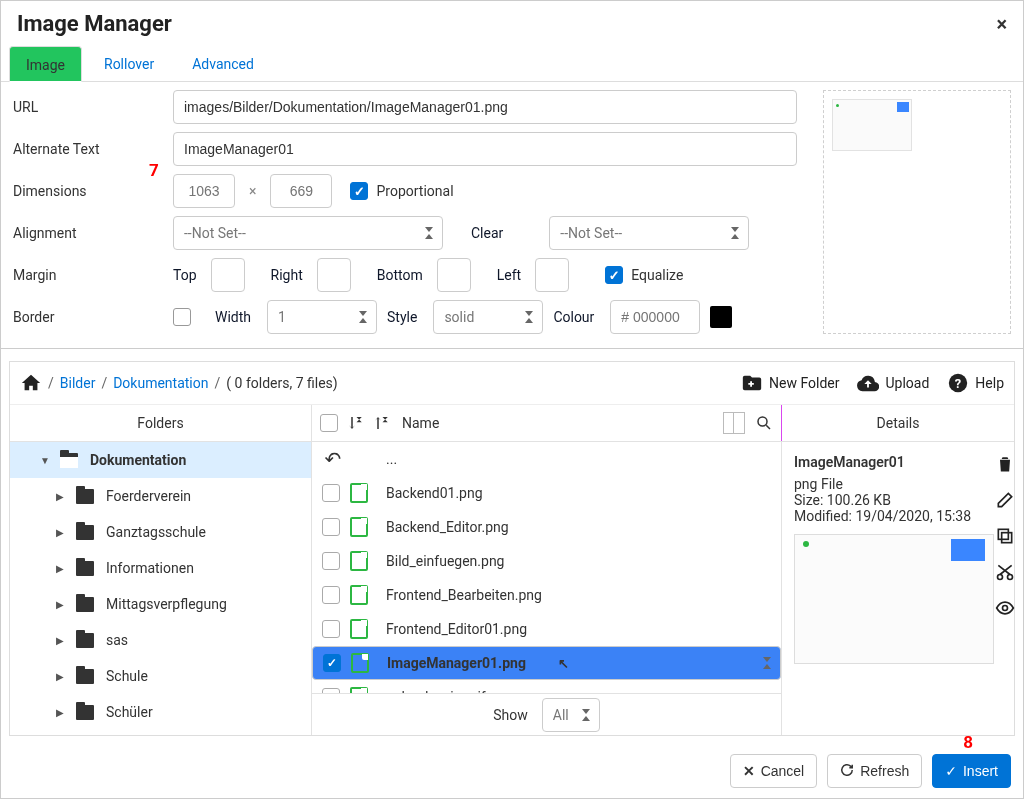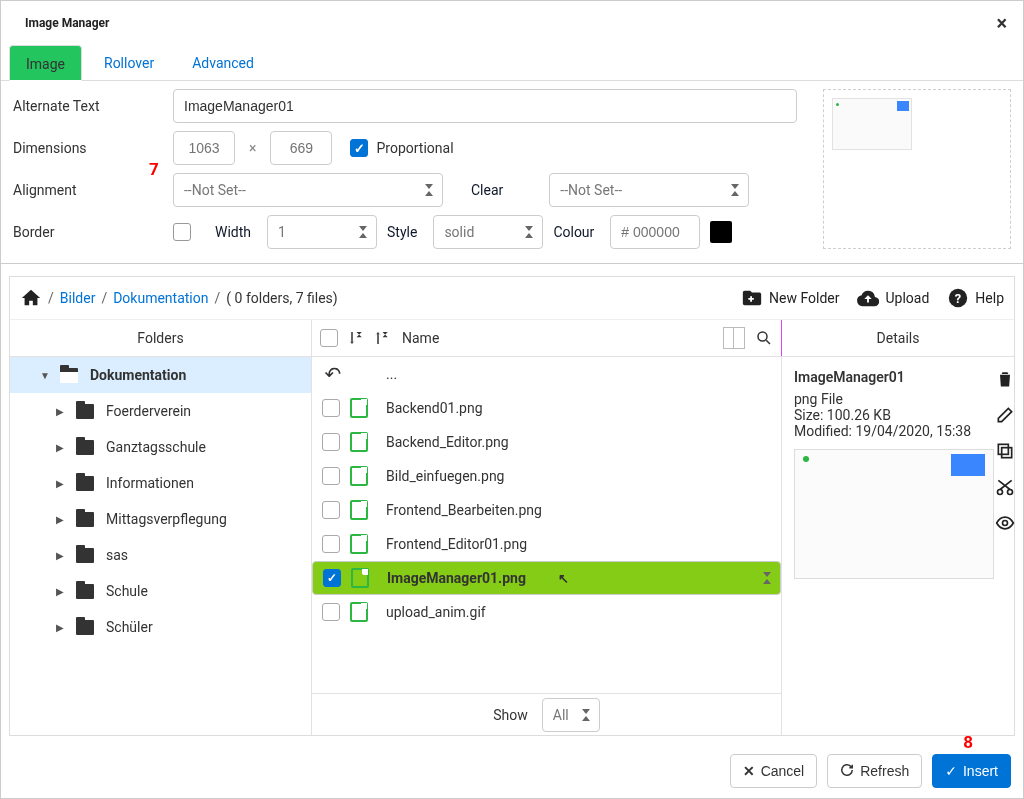--- a/index.html
+++ b/index.html
@@ -23,21 +23,21 @@
     border: 1px solid #ccc;
     display: flex;
     flex-direction: column;
   }
   .modal-header {
     display: flex;
     align-items: center;
     justify-content: space-between;
     padding: 10px 16px 4px 16px;
   }
-  .modal-title { font-size: 12px; font-weight: 700; color: #222; margin-left: 8px; }
+  .modal-title { font-size: 22px; font-weight: 700; color: #222; }
   .close-x { font-size: 20px; font-weight: 700; cursor: pointer; }
 
   .tabbar {
     display: flex;
     gap: 6px;
     padding: 0 8px;
     border-bottom: 1px solid #ddd;
     margin-top: 6px;
   }
   .tab {
@@ -234,21 +234,21 @@
   .folder-ic.open::after { content:""; position:absolute; inset:2px 0 0 0; background:#fff; border-top: 2px solid #333;}
 
   .file-list { flex:1; overflow:auto; }
   .file-row {
     display:flex; align-items:center;
     height: 34px; padding: 0 10px; gap: 8px;
     cursor:pointer;
     color:#333;
   }
   .file-row .name { margin-left: 10px; }
-  .file-row.sel { background:#84cc16; font-weight:700; }
+  .file-row.sel { background:#3b82f6; font-weight:700; }
   .file-check {
     width: 18px; height: 18px;
     border: 1px solid #aaa; border-radius: 3px;
     display:inline-flex; align-items:center; justify-content:center;
     background:#fff; color:#fff; font-size:12px;
   }
   .file-check.on { background:#0073d6; border-color:#0073d6; }
   .file-check.on::after{ content:"✓"; font-weight:bold;}
 
   .file-ico {
@@ -325,20 +325,24 @@
     <div class="tab active">Image</div>
     <div class="tab">Rollover</div>
     <div class="tab">Advanced</div>
   </div>
 
   <div class="properties-block" style="position:relative;">
 
     <span class="annotation" style="top:78px; left:148px;">7</span>
 
     <div class="props-left">
+      <div class="prop-row">
+        <div class="prop-label">URL</div>
+        <input class="txt wide" value="images/Bilder/Dokumentation/ImageManager01.png" style="">
+      </div>
       <div class="prop-row">
         <div class="prop-label">Alternate Text</div>
         <input class="txt wide" value="ImageManager01" style="">
       </div>
       <div class="prop-row">
         <div class="prop-label">Dimensions</div>
         <div class="inline gap6">
           <input class="txt small" placeholder="1063" style="">
           <span class="dim-x">×</span>
           <input class="txt small" placeholder="669" style="">
@@ -350,20 +354,40 @@
       </div>
       <div class="prop-row">
         <div class="prop-label">Alignment</div>
         <div class="sel wide">
           <span>--Not Set--</span>
         </div>
         <span class="lab-sm ml30">Clear</span>
         <span style="width:40px;"></span>
         <div class="sel nm">
           <span>--Not Set--</span>
+        </div>
+      </div>
+      <div class="prop-row">
+        <div class="prop-label">Margin</div>
+        <div class="inline" style="gap:8px;">
+          <span class="lab-sm">Top</span>
+          <input class="txt tiny" style="">
+          <span style="width:10px;"></span>
+          <span class="lab-sm">Right</span>
+          <input class="txt tiny" style="">
+          <span style="width:10px;"></span>
+          <span class="lab-sm">Bottom</span>
+          <input class="txt tiny" style="">
+          <span style="width:10px;"></span>
+          <span class="lab-sm">Left</span>
+          <input class="txt tiny" style="">
+          <span class="inline ml30" style="gap:8px;">
+            <span class="cbx checked"></span>
+            <span>Equalize</span>
+          </span>
         </div>
       </div>
       <div class="prop-row">
         <div class="prop-label">Border</div>
         <div class="inline" style="gap:10px;">
           <span class="cbx"></span>
           <span style="width:4px;"></span>
           <span class="lab-sm">Width</span>
           <div class="sel sm">
             <span>1</span>

